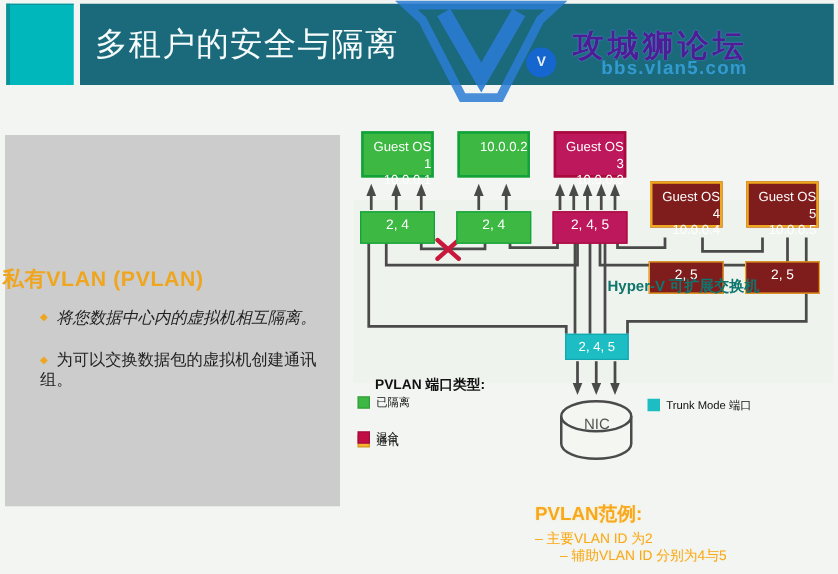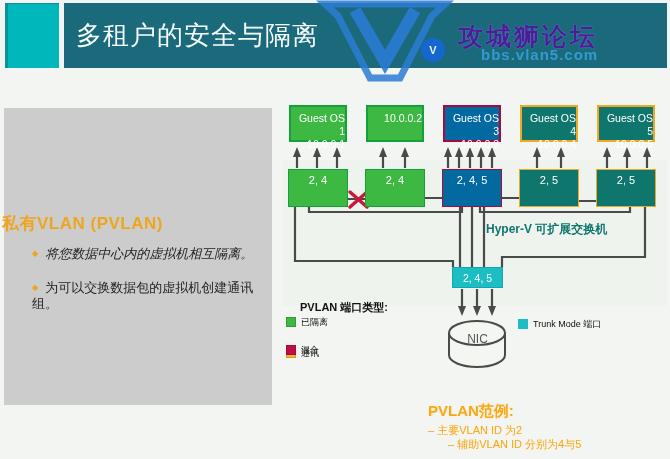--- a/index.html
+++ b/index.html
@@ -25,24 +25,24 @@
   .side-heading{left:2px;top:212px;font-size:17px;font-weight:bold;color:#F0A51E;letter-spacing:.5px;white-space:nowrap;}
   .bullet-row{position:absolute;left:32px;width:235px;color:#1F1F1F;font-size:13px;line-height:16px;}
   .bullet-row .marker{color:#F0A51E;font-size:8px;vertical-align:2px;margin-right:7px;}
   .bullet-1{top:246px;font-style:italic;}
   .bullet-2{top:280px;}
 
   
   .diagram-underlay{left:280px;top:95px;width:390px;height:310px;}
   .band{left:283px;top:160px;width:384px;height:146px;background:#EEF1EB;opacity:.75;}
   .guest-box{width:58px;height:37px;top:105px;color:#fff;text-align:right;font-size:10.5px;line-height:13px;padding-top:5px;box-sizing:border-box;border:2px solid;}
-  .port-box{width:60px;height:38px;top:169px;color:#fff;text-align:center;font-size:11px;line-height:20px;box-sizing:border-box;border:1px solid;}
+  .port-box{width:60px;height:26px;top:169px;color:#fff;text-align:center;font-size:11px;line-height:20px;box-sizing:border-box;border:1px solid;}
   .c-green{background:#3CB843;border-color:#12A13B;}
-  .c-red{background:#0369a1;border-color:#A90A3D;}
-  .c-amber{background:#0f766e;border-color:#F0A81E;}
+  .c-red{background:#be185d;border-color:#A90A3D;}
+  .c-amber{background:#7f1d1d;border-color:#F0A81E;margin-top:40px;}
   .g1{left:289px;} .g2{left:366px;} .g3{left:443px;} .g4{left:520px;} .g5{left:597px;}
   .p1{left:288px;} .p2{left:365px;} .p3{left:442px;} .p4{left:519px;} .p5{left:596px;}
   .switch-label{left:486px;top:221px;font-size:12px;font-weight:bold;color:#0f766e;white-space:nowrap;}
   .trunk-box{left:452px;top:267px;width:51px;height:21px;background:#1CBEC4;border:1px solid #12A7B0;color:#fff;text-align:center;font-size:10.5px;line-height:20px;box-sizing:border-box;}
   .nic-label{left:452px;top:332px;width:51px;text-align:center;font-size:12px;color:#555;}
 
   
   .legend-title{left:286px;top:300px;font-size:11px;font-weight:bold;color:#111;white-space:nowrap;padding-left:14px;}
   .legend-item{position:absolute;left:286px;font-size:9px;color:#111;white-space:nowrap;}
   .legend-item .sw{display:inline-block;width:10px;height:10px;vertical-align:-2px;margin-right:5px;border:1px solid rgba(0,0,0,.15);box-sizing:border-box;}

